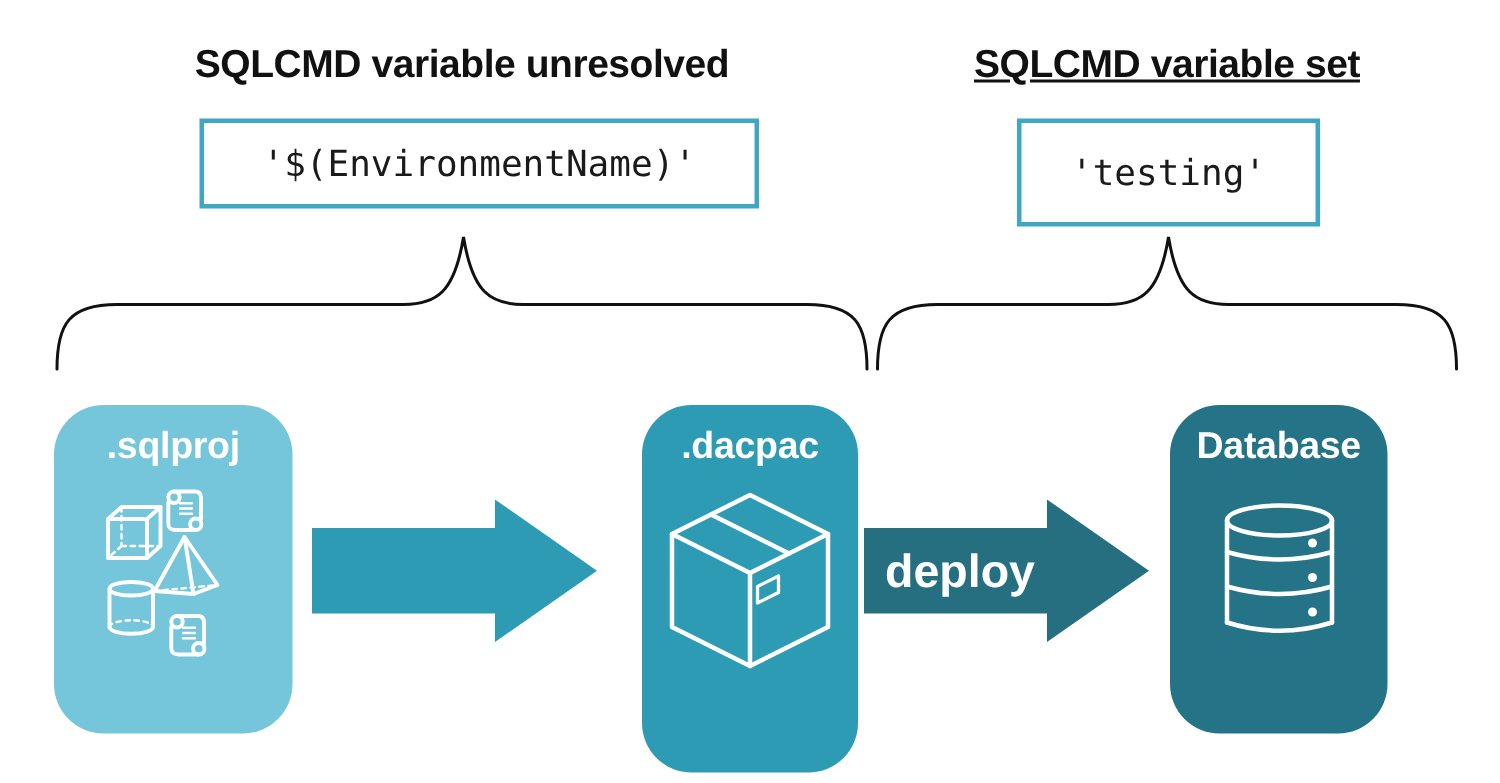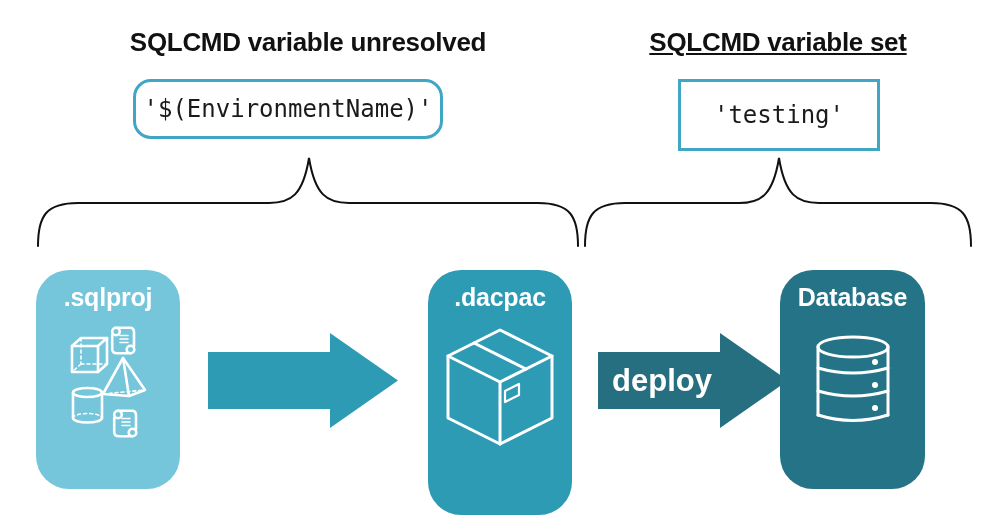--- a/index.html
+++ b/index.html
@@ -77,41 +77,41 @@
     font-weight: bold;
   }
 </style>
 </head>
 <body style="background: rgb(255, 255, 255);">
 
 <div class="abs group-title" style="left: 108px; top: 27px; width: 400px; color: rgb(17, 17, 17);">SQLCMD variable unresolved</div>
 
 <div class="abs group-title" style="left: 578px; top: 27px; width: 400px; color: rgb(17, 17, 17); text-decoration: underline;">SQLCMD variable set</div>
 
-<div class="abs code-box" style="left: 133px; top: 79px; width: 310px; height: 60px; border-color: rgb(63, 166, 196); border-radius: 18px;">
+<div class="abs code-box" style="left: 133px; top: 79px; width: 373px; height: 60px; border-color: rgb(63, 166, 196);">
   <span style="color: rgb(26, 26, 26);">'$(EnvironmentName)'</span>
 </div>
 
 <div class="abs code-box" style="left: 678px; top: 79px; width: 202px; height: 72px; border-color: rgb(63, 166, 196);">
   <span style="color: rgb(26, 26, 26);">'testing'</span>
 </div>
 
 <div class="abs brace-svg" style="left: 36px; top: 150px; width: 544px; height: 98px; color: rgb(17, 17, 17);">
   <svg width="544" height="98" viewBox="0 0 544 98">
     <path d="M2,96 C2,66 10,53 42,53 L233,53 C255,53 267,45 273,8 C279,45 291,53 313,53 L502,53 C534,53 542,66 542,96"></path>
   </svg>
 </div>
 
 <div class="abs brace-svg" style="left: 583px; top: 150px; width: 390px; height: 98px; color: rgb(17, 17, 17);">
   <svg width="390" height="98" viewBox="0 0 390 98">
     <path d="M2,96 C2,66 10,53 42,53 L156,53 C178,53 190,45 196,8 C202,45 214,53 236,53 L348,53 C380,53 388,66 388,96"></path>
   </svg>
 </div>
 
-<div class="abs node" style="left: 36px; top: 270px; width: 144px; height: 219px; background-color: rgb(117, 198, 218);">
+<div class="abs node" style="left: 36px; top: 270px; width: 159px; height: 219px; background-color: rgb(117, 198, 218);">
   <div class="node-label">.sqlproj</div>
   <div class="node-icon" style="left: 30px; top: 52px; width: 82px; height: 118px; color: rgb(255, 255, 255);">
     <svg width="82" height="118" viewBox="0 0 82 118">
 
       <g>
         <path class="ln" d="M6,24 H32 V50 H6 Z"></path>
         <path class="ln" d="M6,24 L15,16 H41 L32,24"></path>
         <path class="ln" d="M41,16 V42 L32,50"></path>
         <path class="ln dashed" d="M15,16 V42 M15,42 H41 M15,42 L6,50"></path>
       </g>
@@ -160,21 +160,21 @@
     <svg width="110" height="120" viewBox="0 0 110 120">
       <path class="ln ln-thick" d="M55,3 L107,29 L55,55 L3,29 Z"></path>
       <path class="ln ln-thick" d="M3,29 V91 L55,117 V55"></path>
       <path class="ln ln-thick" d="M107,29 V91 L55,117"></path>
       <path class="ln ln-thick" d="M29,16 L81,42"></path>
       <path class="ln" style="stroke-width:2.2" d="M60,64 L74,57 V68 L60,75 Z"></path>
     </svg>
   </div>
 </div>
 
-<div class="abs arrow" style="left: 598px; top: 333px; width: 190px; height: 95px; color: rgb(38, 111, 128); text-align: right;">
+<div class="abs arrow" style="left: 576px; top: 333px; width: 190px; height: 95px; color: rgb(38, 111, 128); text-align: right;">
   <svg width="190" height="95" viewBox="0 0 190 95">
     <polygon points="0,19 122,19 122,0 190,47.5 122,95 122,76 0,76"></polygon>
   </svg>
   <div class="arrow-label">deploy</div>
 </div>
 
 <div class="abs node" style="left: 780px; top: 270px; width: 145px; height: 219px; background-color: rgb(36, 115, 135);">
   <div class="node-label">Database</div>
   <div class="node-icon" style="left: 36px; top: 65px; width: 74px; height: 92px; color: rgb(255, 255, 255);">
     <svg width="74" height="92" viewBox="0 0 74 92">

